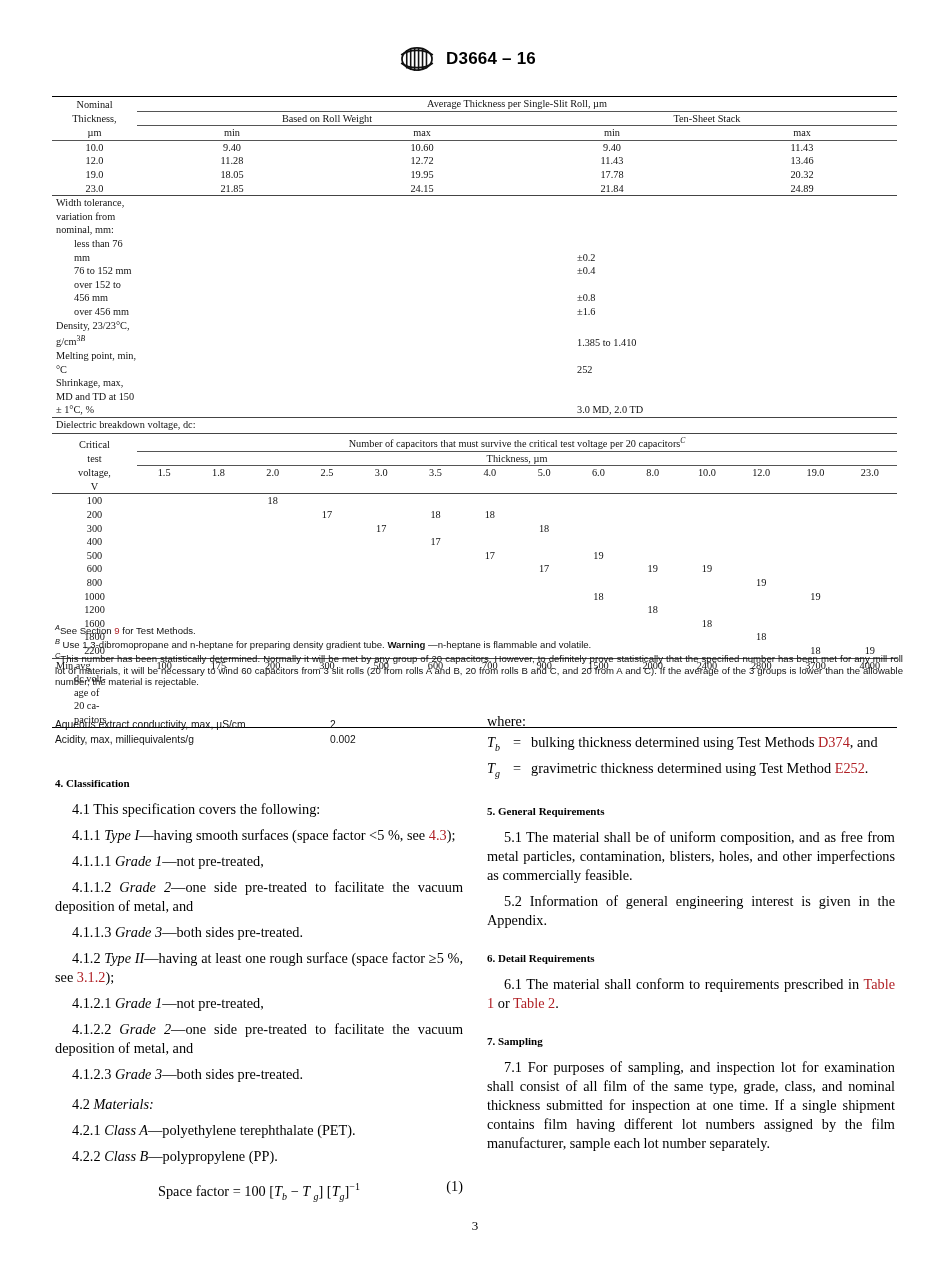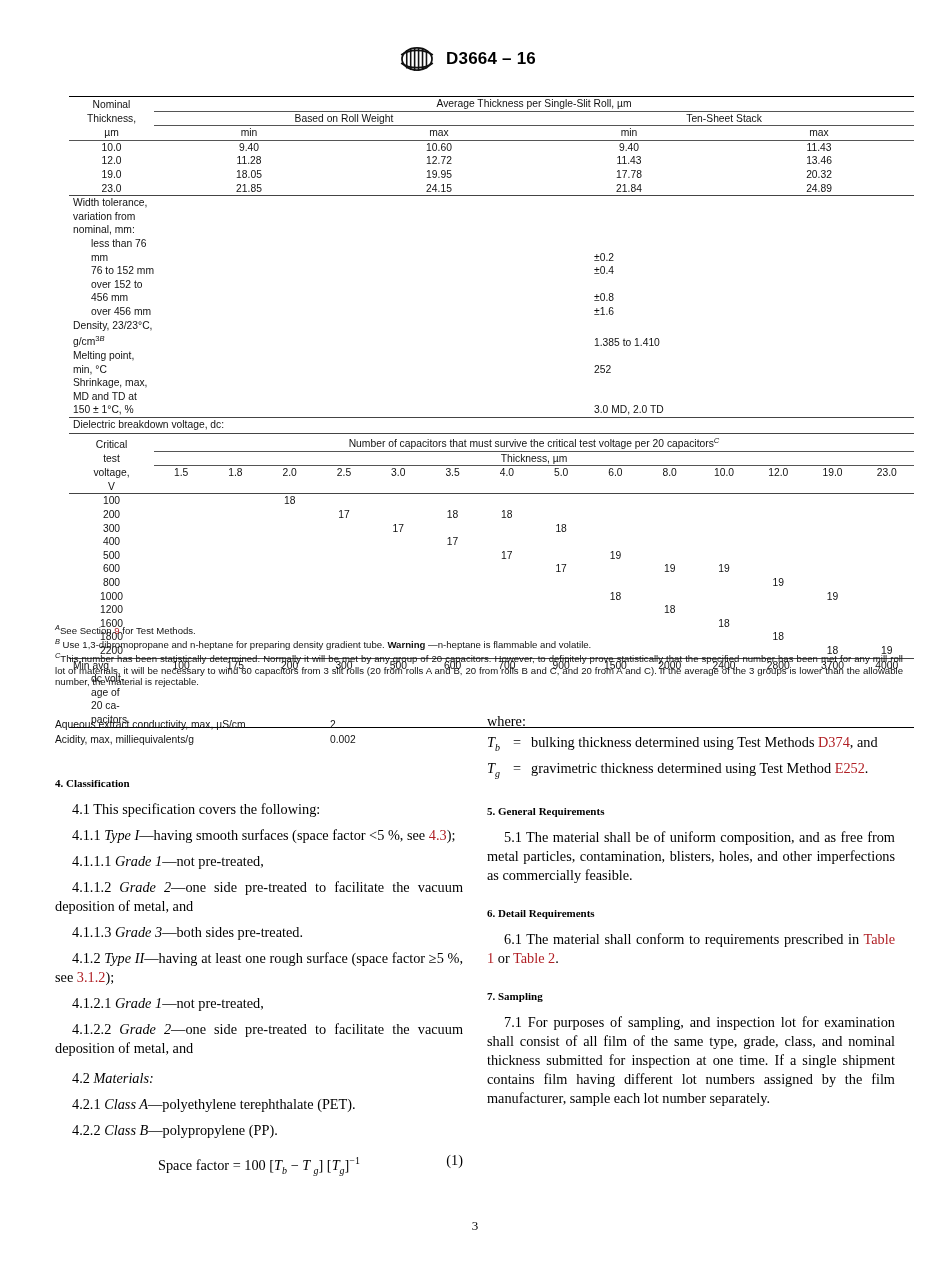--- a/index.html
+++ b/index.html
@@ -11,22 +11,22 @@
   }
   .page{position:absolute;left:0;top:0;width:950px;height:1272px;}
 
   
   .header{position:absolute;left:0;top:44px;width:934px;text-align:center;}
   .header-inner{display:inline-flex;align-items:center;gap:10px;}
   .astm-logo{width:38px;height:30px;display:block;}
   .doc-title{font-family:"Liberation Sans",sans-serif;font-weight:bold;font-size:17px;letter-spacing:.2px;}
 
   
-  .tbl-wrap{position:absolute;left:69px;top:96px;width:845px;
-            font-family:Liberation Sans, sans-serif;font-size:10.3px;color:#111;}
+  .tbl-wrap{position:absolute;left:52px;top:96px;width:845px;
+            font-family:Liberation Serif, serif;font-size:10.3px;color:#111;}
   table.t{border-collapse:collapse;width:845px;table-layout:fixed;}
   table.t td,table.t th{padding:0;margin:0;font-weight:normal;vertical-align:bottom;
                         line-height:13.6px;height:13.6px;}
   .rule-top{border-top:1.6px solid #000;}
   .rule-thin{border-top:.8px solid #555;}
   .rule-mid{border-top:1.1px solid #444;}
   .rule-bot{border-bottom:1.6px solid #000;}
   .c{text-align:center;}
   .l{text-align:left;}
   .sub{vertical-align:super;font-size:7.6px;font-style:italic;}
@@ -531,20 +531,21 @@
     <p class="para"><span>4.1.1.2  </span><i>Grade 2</i><span>—one side pre-treated to facilitate the vacuum deposition of metal, and</span></p>
 
     <p class="para"><span>4.1.1.3  </span><i>Grade 3</i><span>—both sides pre-treated.</span></p>
 
     <p class="para"><span>4.1.2  </span><i>Type II</i><span>—having at least one rough surface (space factor ≥5 %, see </span><span class="red">3.1.2</span><span>);</span></p>
 
     <p class="para"><span>4.1.2.1  </span><i>Grade 1</i><span>—not pre-treated,</span></p>
 
     <p class="para"><span>4.1.2.2  </span><i>Grade 2</i><span>—one side pre-treated to facilitate the vacuum deposition of metal, and</span></p>
 
+    <p class="para"><span>4.1.2.3  </span><i>Grade 3</i><span>—both sides pre-treated.</span></p>
 
     <p class="para" style="margin-top:11px"><span>4.2  </span><i>Materials:</i></p>
 
     <p class="para"><span>4.2.1  </span><i>Class A</i><span>—polyethylene terephthalate (PET).</span></p>
 
     <p class="para"><span>4.2.2  </span><i>Class B</i><span>—polypropylene (PP).</span></p>
 
 
     <div class="eqn">
       <span>Space factor = 100</span><span> [<i>T<sub>b</sub></i> − <i>T <sub>g</sub></i>] [<i>T<sub>g</sub></i>]<sup>−1</sup></span>
@@ -563,20 +564,21 @@
     </div>
 
     <div class="varrow">
       <div class="nm"><i>T<sub>g</sub></i></div>
       <div class="eq">=</div>
       <div class="dsc"><span>gravimetric thickness determined using Test Method </span><span class="red">E252</span><span>.</span></div>
     </div>
 
     <p class="sect" style="margin-top:19px">5.  General Requirements</p>
     <p class="para">5.1  The material shall be of uniform composition, and as free from metal particles, contamination, blisters, holes, and other imperfections as commercially feasible.</p>
+    <p class="para">5.2  Information of general engineering interest is given in the Appendix.</p>
 
     <p class="sect" style="margin-top:19px">6.  Detail Requirements</p>
     <p class="para"><span>6.1  The material shall conform to requirements prescribed in </span><span class="red">Table 1</span><span> or </span><span class="red">Table 2</span><span>.</span></p>
 
     <p class="sect" style="margin-top:19px">7.  Sampling</p>
     <p class="para">7.1  For purposes of sampling, and inspection lot for examination shall consist of all film of the same type, grade, class, and nominal thickness submitted for inspection at one time. If a single shipment contains film having different lot numbers assigned by the film manufacturer, sample each lot number separately.</p>
   </div>
 
   <div class="pagenum">3</div>
 </div>

